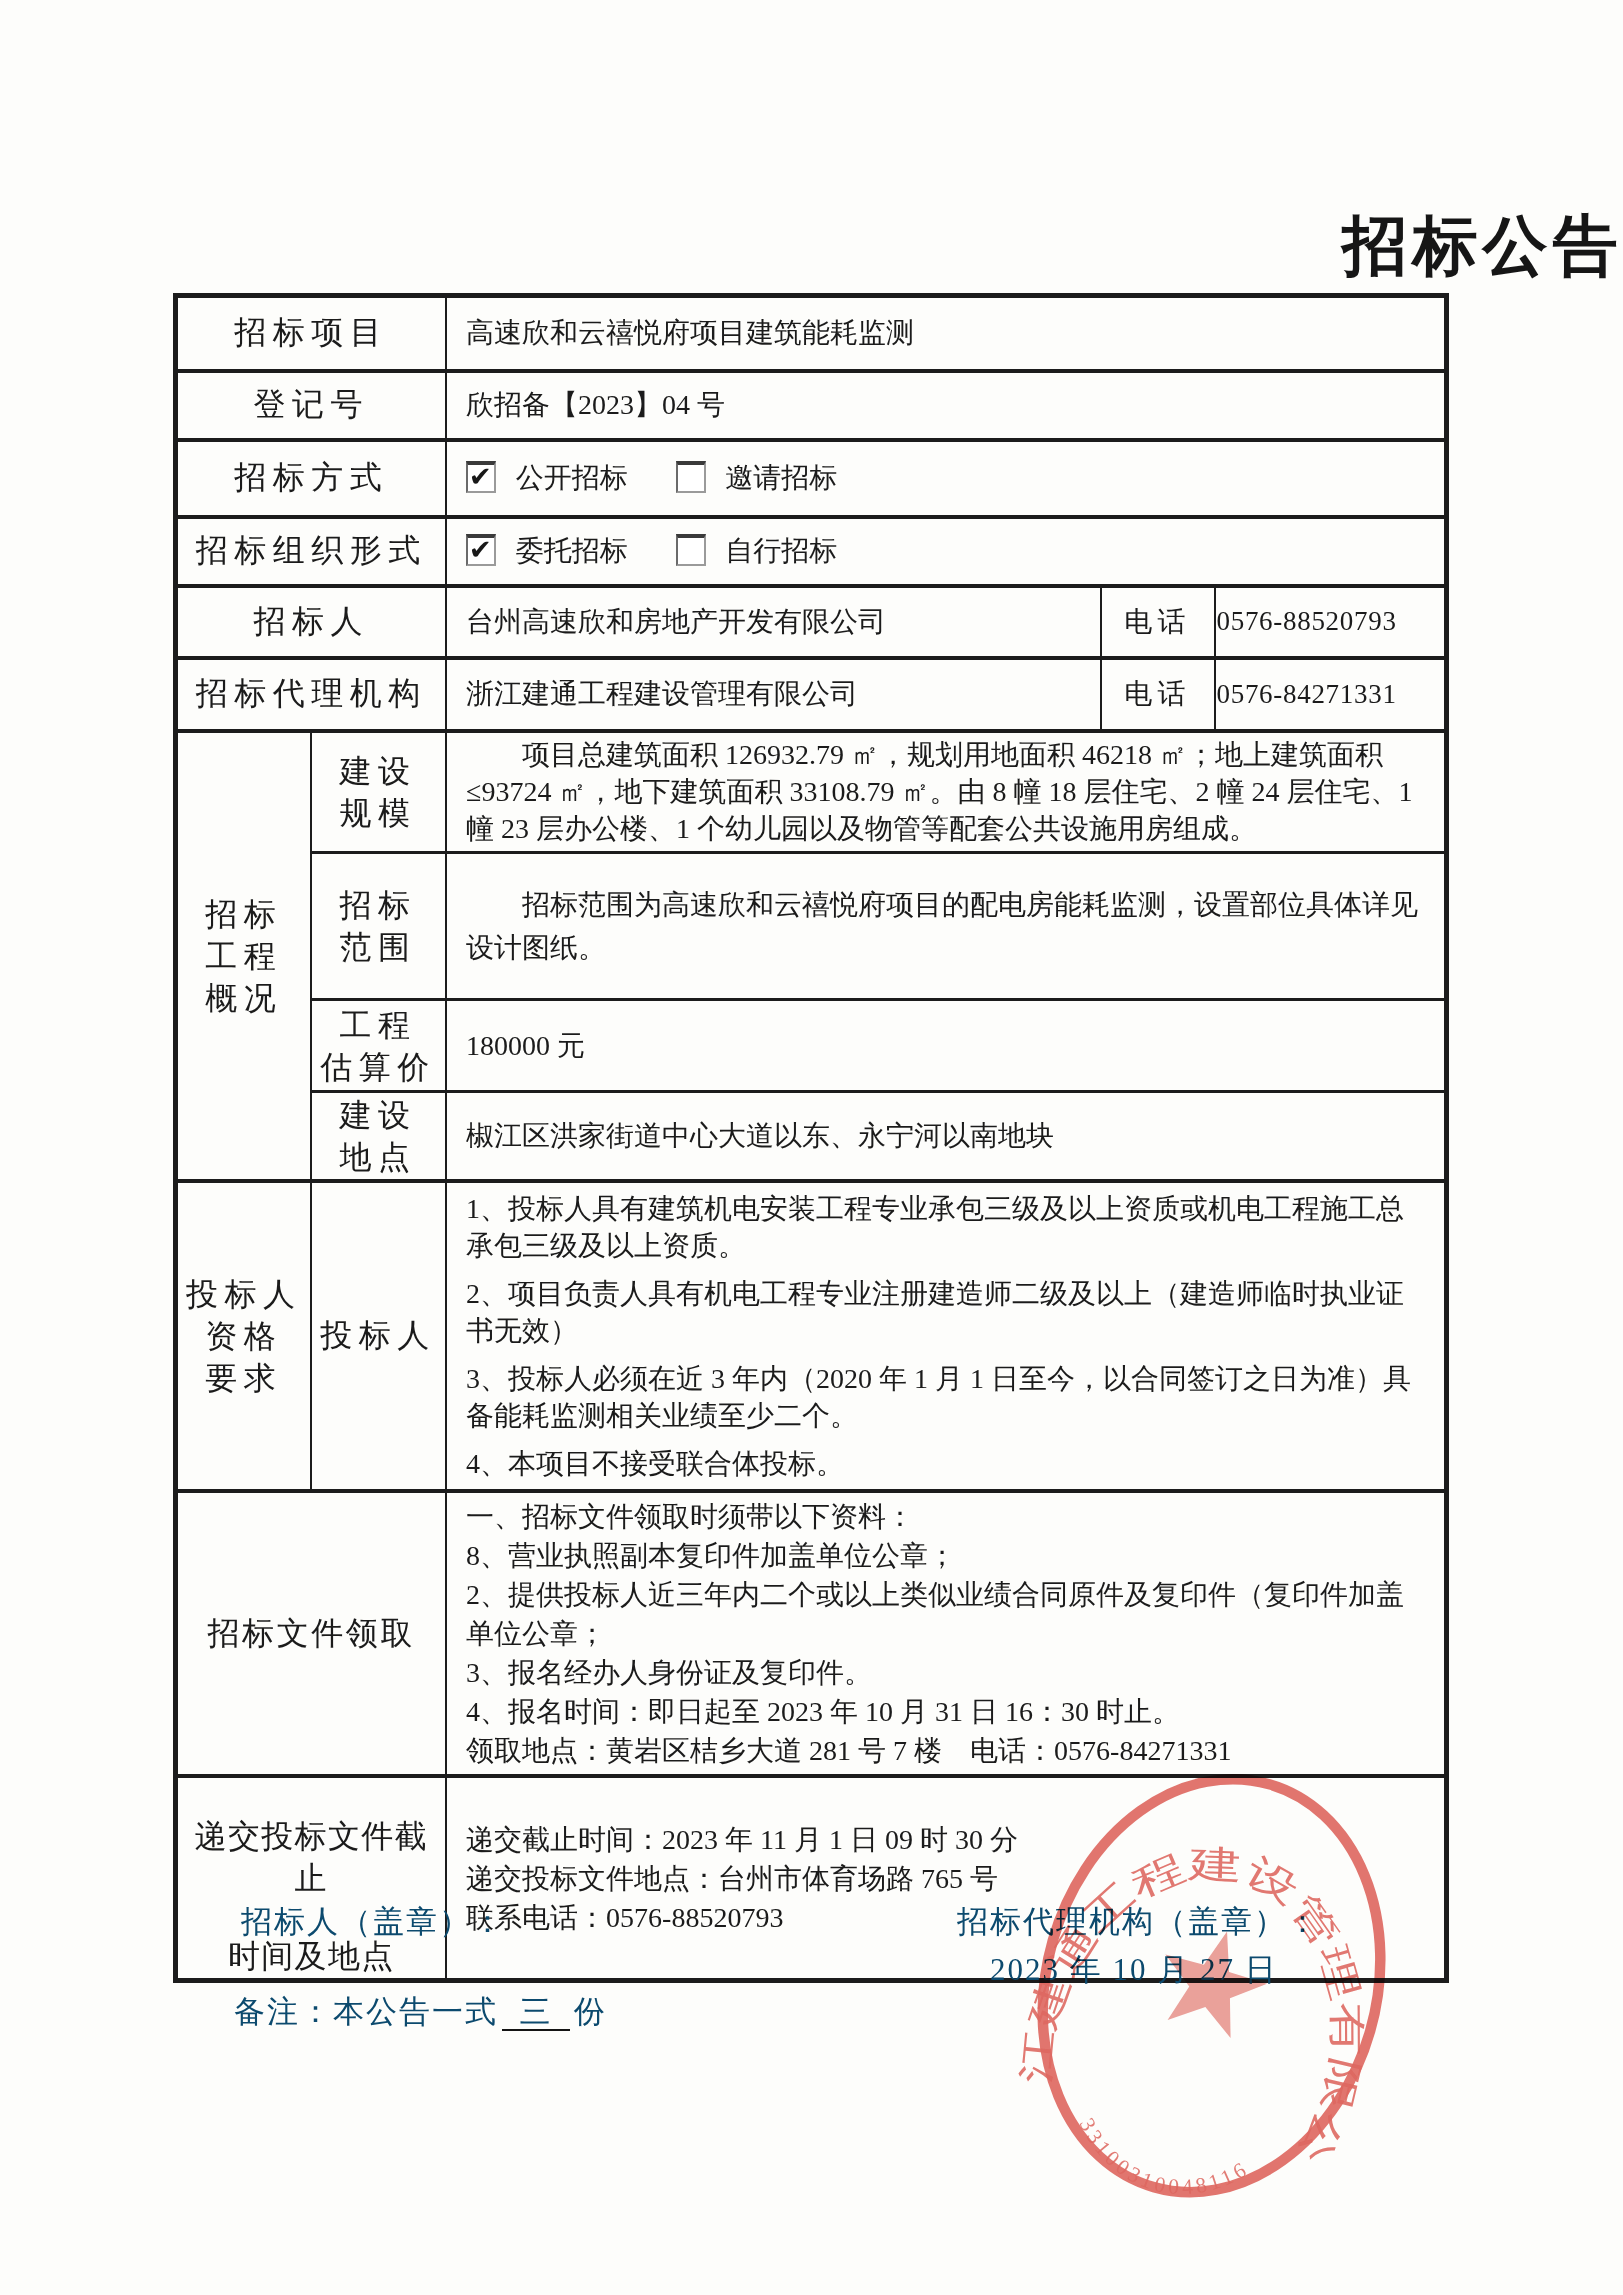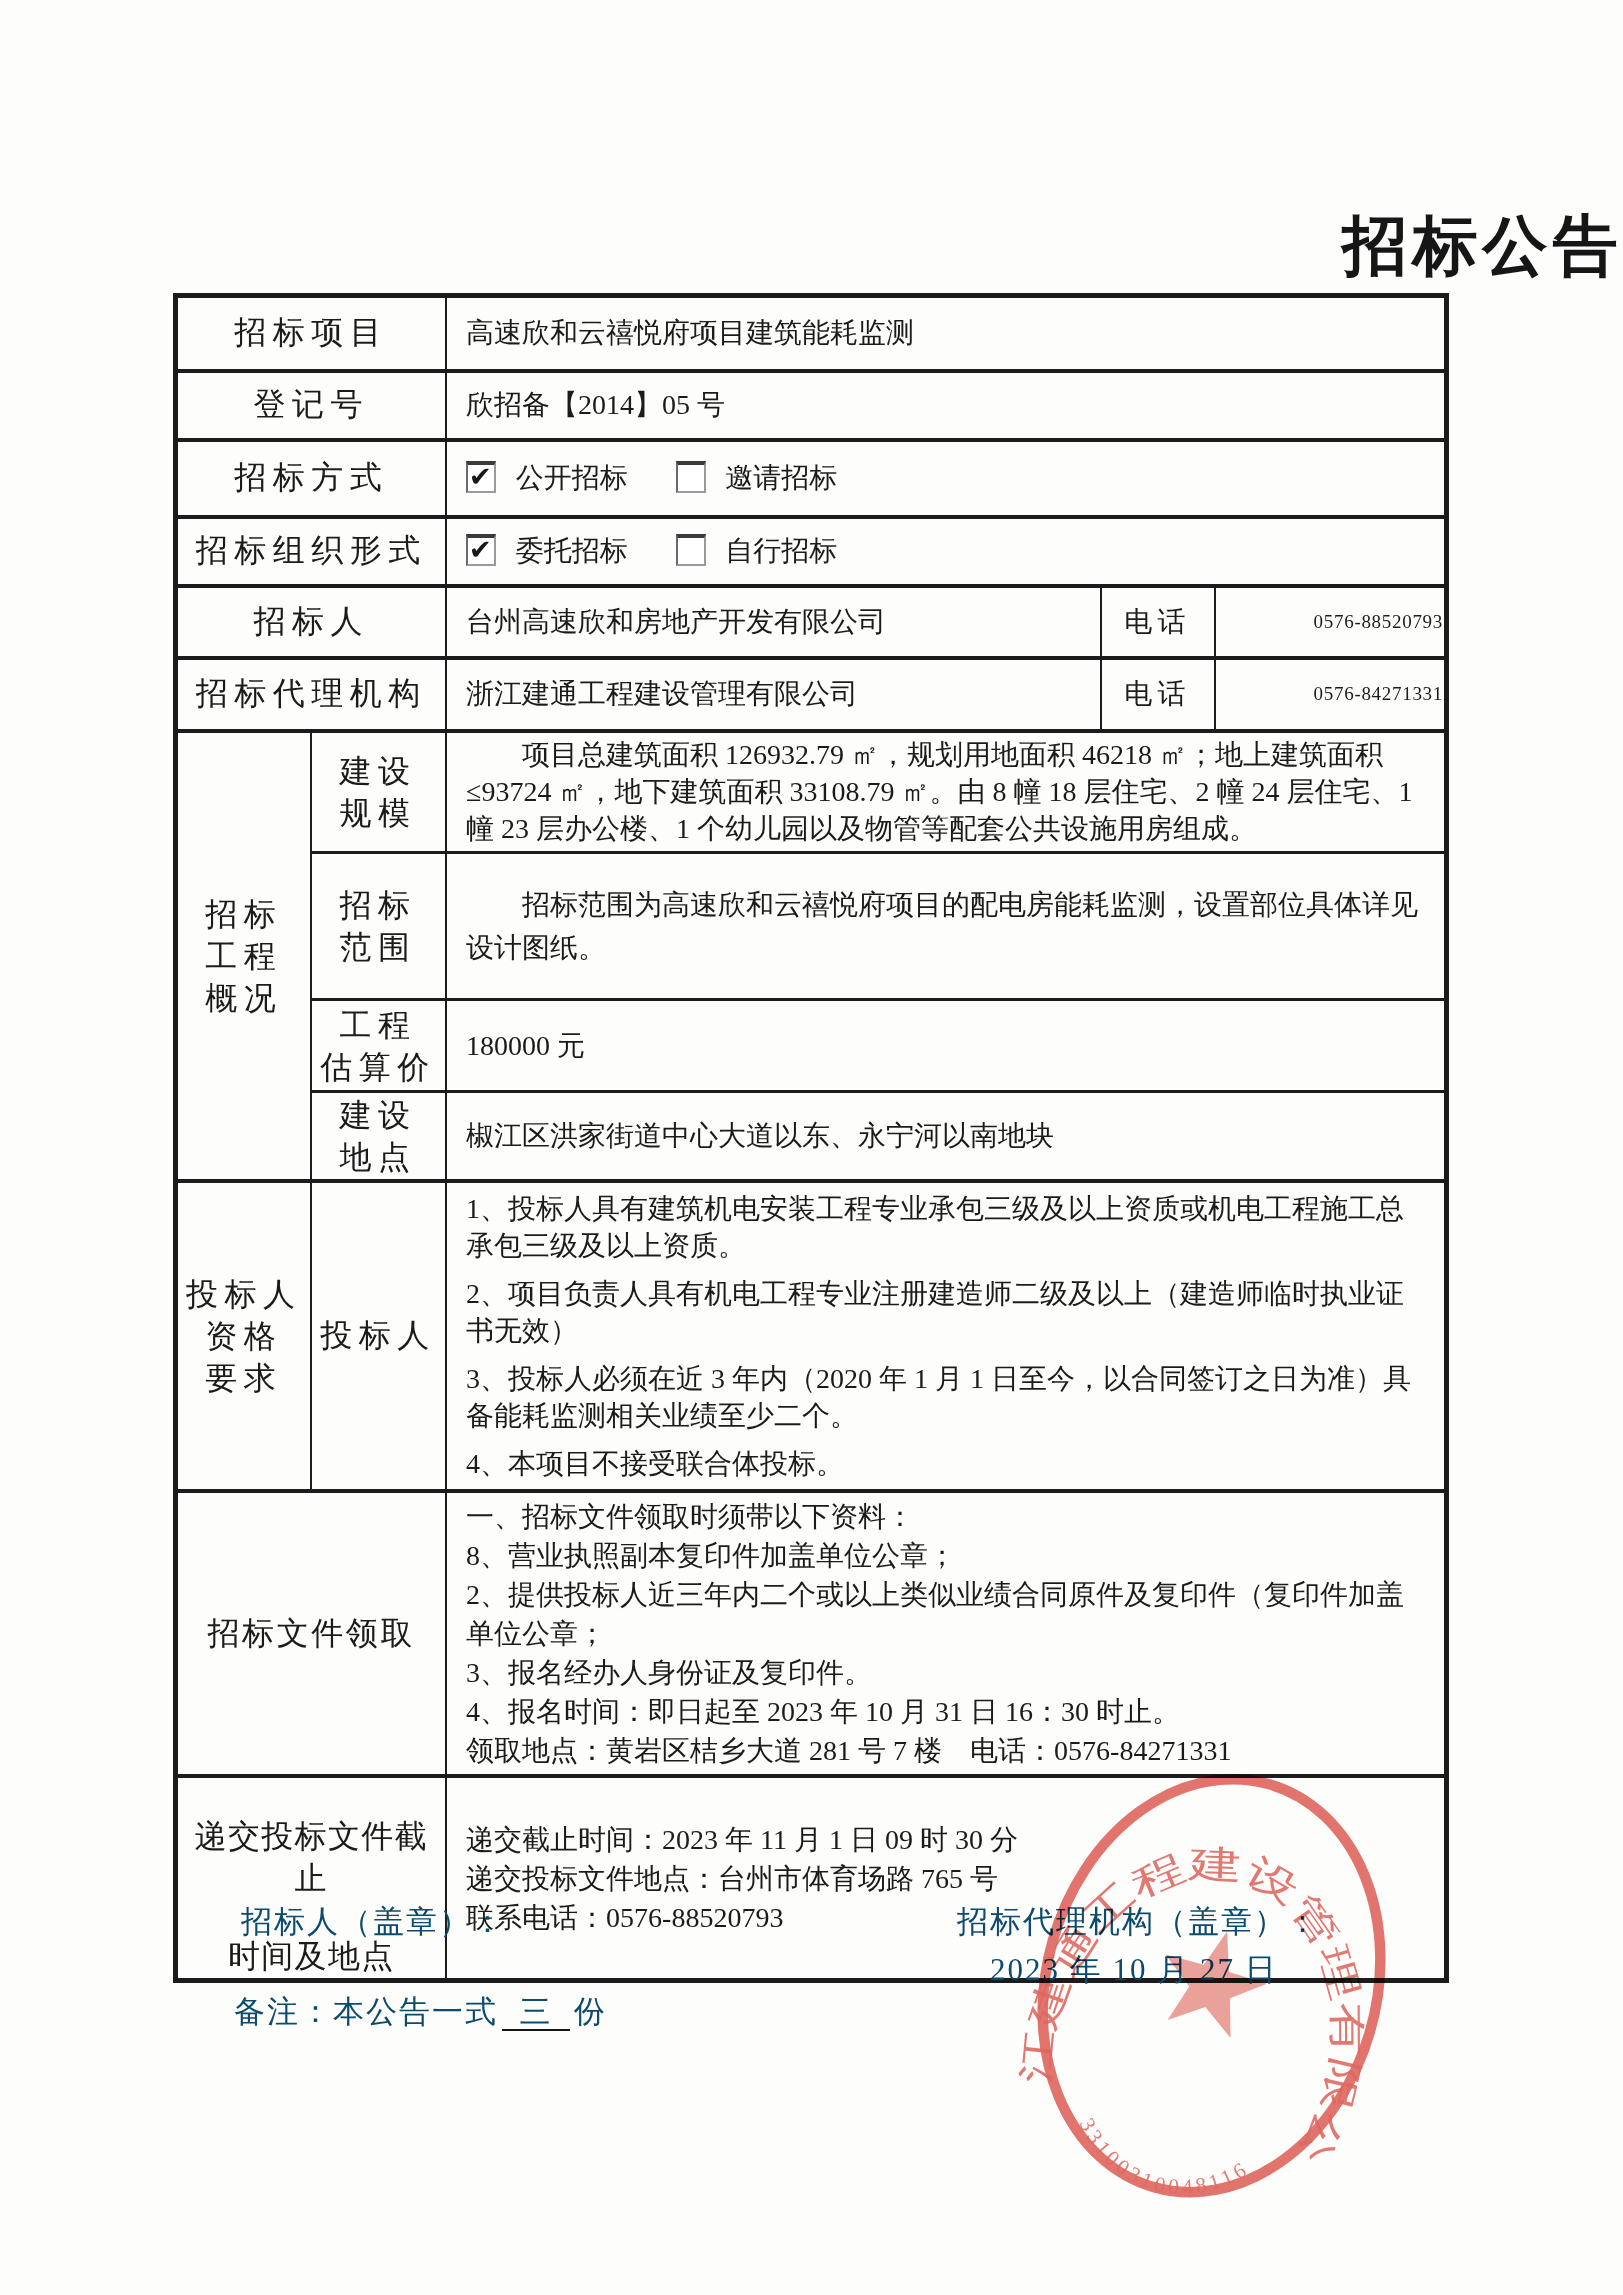--- a/index.html
+++ b/index.html
@@ -26,21 +26,21 @@
   .cb{display:inline-block;width:26px;height:26px;position:relative;
       border:2px solid #9a9a9a;border-top:4.6px solid #3a3a3a;border-left:2.6px solid #6a6a6a;
       vertical-align:middle;margin-right:19.6px;top:-3.9px;background:#fff;}
   .cb .ck{position:absolute;left:0.7px;top:-7.9px;font-size:27.5px;font-weight:bold;
           color:#181818;font-family:"DejaVu Sans",sans-serif;}
   .opt2{margin-left:41px;}
   .items .it{line-height:37px;margin-bottom:11px;}
   .items .it:last-child{margin-bottom:0;}
   .lines .ln{line-height:39px;}
   .phone-lab{text-align:center;letter-spacing:5.2px;}
-  .phone-val{text-align:right;letter-spacing:0.7px;font-size:19px;}
+  .phone-val{text-align:left;letter-spacing:0.7px;font-size:27px;}
   .foot{position:absolute;font-size:31px;letter-spacing:2px;color:#0c4a6e;}
   #foot-tenderer{left:241px;top:1901px;}
   #foot-agency{left:957px;top:1901px;}
   #foot-date{left:990px;top:1949px;}
   #foot-note{left:234px;top:1991px;}
   .u{display:inline-block;min-width:68px;text-align:center;border-bottom:2.6px solid #141414;
      line-height:34px;margin:0 3.9px;}
   #stamp{position:absolute;left:981px;top:1725px;mix-blend-mode:multiply;opacity:.82;}
 </style>
 </head>
@@ -60,21 +60,21 @@
     </colgroup>
 
     <tbody>
         <tr class="h1">
       <td class="lab" colspan="2">招标项目</td>
       <td class="val" colspan="3">高速欣和云禧悦府项目建筑能耗监测</td>
     </tr>
 
     <tr class="h2">
       <td class="lab" colspan="2">登记号</td>
-      <td class="val" colspan="3">欣招备【2014】05 号</td>
+      <td class="val" colspan="3">欣招备【2023】04 号</td>
     </tr>
 
     <tr class="h3">
       <td class="lab" colspan="2">招标方式</td>
       <td class="val" colspan="3">
         <span class="cb"><span class="ck">✔</span></span><span>公开招标</span><span class="opt2"></span>
         <span class="cb"></span><span>邀请招标</span>
       </td>
     </tr>
 

